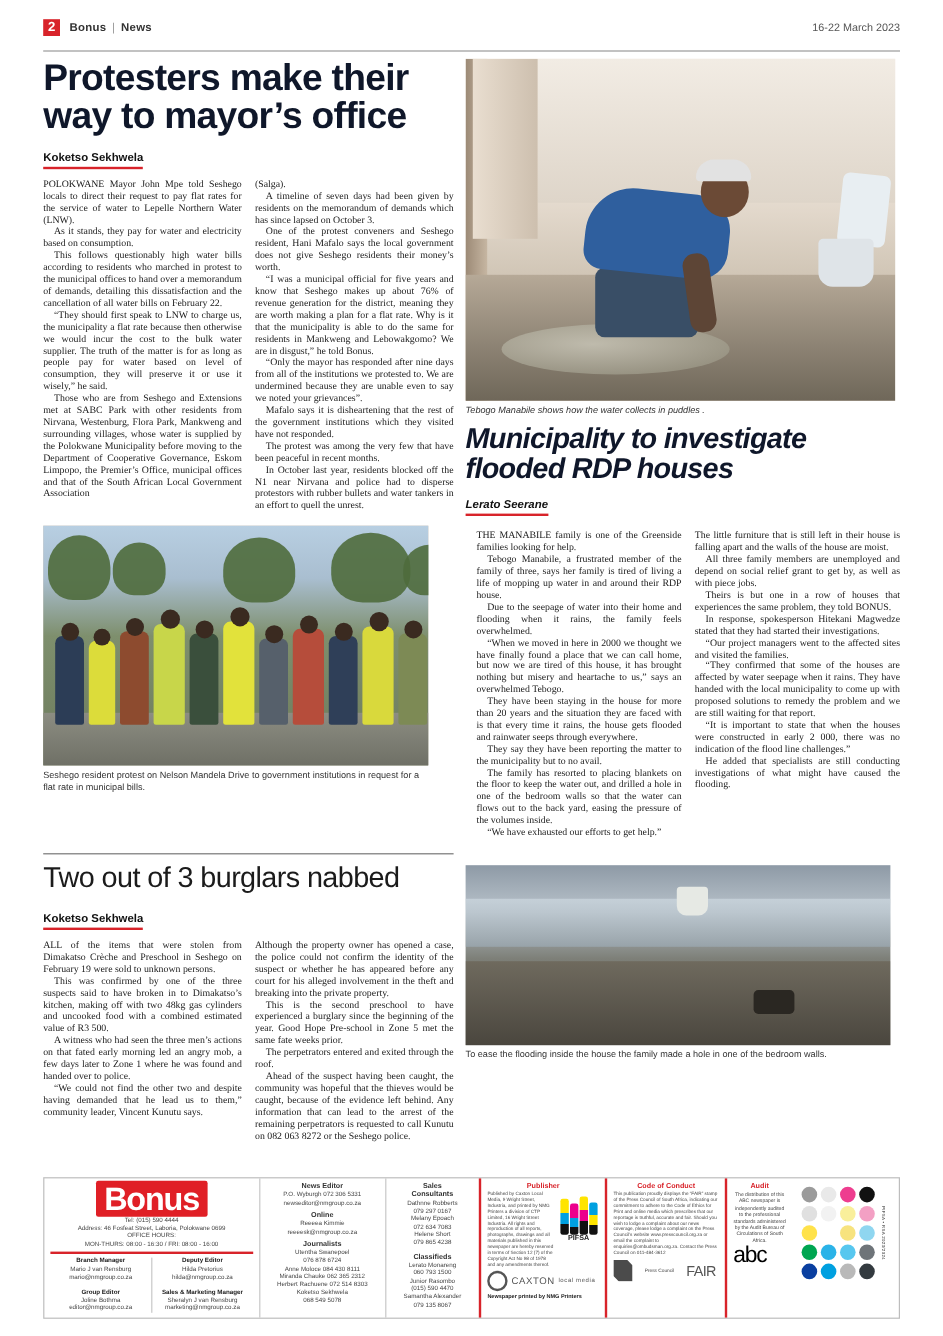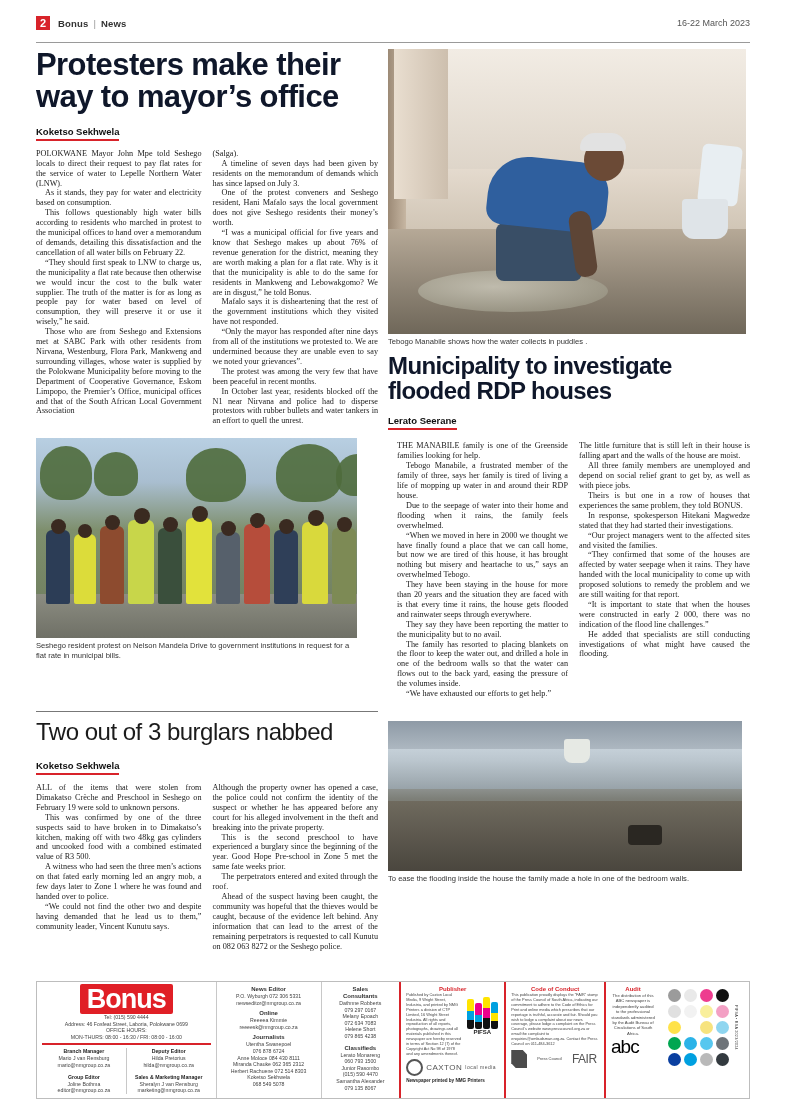--- a/index.html
+++ b/index.html
@@ -20,21 +20,21 @@
   .byline{font-family:"Liberation Sans",sans-serif;font-weight:bold;font-size:9.5px;color:#111;
           border-bottom:2px solid #d8232a;display:inline-block;padding-bottom:2px;margin-bottom:6px;}
   .body p{margin:0;font-size:8.2px;line-height:9.9px;text-align:justify;text-indent:9px;color:#1a1a1a;
           font-family:"Liberation Serif",serif;}
   .body p.first{text-indent:0;}
   .caption{font-family:"Liberation Sans",sans-serif;font-size:7.6px;color:#333;padding-top:3px;line-height:10px;}
 
   
   .z1{display:flex;margin-top:6px;}
   .z1-left{width:352px;padding-right:10px;box-sizing:border-box;}
-  .z1-right{width:358px;}
+  .z1-right{width:358px;font-style:italic;}
   .h1{font-size:31px;}
   .cols2{display:flex;gap:11px;margin-top:2px;}
   .cols2 > div{width:169px;}
 
   
   .photo{position:relative;overflow:hidden;background:#cfc8c0;}
   .ph-room{height:285px;background:
      linear-gradient(180deg,#efe7dd 0%,#e6dcd0 40%,#cfc4b4 65%,#b9ad9c 100%);}
   .ph-room .doorframe{position:absolute;left:6px;top:0;width:54px;height:150px;background:linear-gradient(90deg,#e9ded0,#cdbfae);}
   .ph-room .wallpanel{position:absolute;left:60px;top:0;right:0;height:120px;background:linear-gradient(180deg,#f2ece4,#ded5c9);}
@@ -130,25 +130,25 @@
       <div class="cols2">
         <div class="body">
           <p class="first">POLOKWANE Mayor John Mpe told Seshego locals to direct their request to pay flat rates for the service of water to Lepelle Northern Water (LNW).</p>
           <p>As it stands, they pay for water and electricity based on consumption.</p>
           <p>This follows questionably high water bills according to residents who marched in protest to the municipal offices to hand over a memorandum of demands, detailing this dissatisfaction and the cancellation of all water bills on February 22.</p>
           <p>“They should first speak to LNW to charge us, the municipality a flat rate because then otherwise we would incur the cost to the bulk water supplier. The truth of the matter is for as long as people pay for water based on level of consumption, they will preserve it or use it wisely,” he said.</p>
           <p>Those who are from Seshego and Extensions met at SABC Park with other residents from Nirvana, Westenburg, Flora Park, Mankweng and surrounding villages, whose water is supplied by the Polokwane Municipality before moving to the Department of Cooperative Governance, Eskom Limpopo, the Premier’s Office, municipal offices and that of the South African Local Government Association</p>
         </div>
         <div class="body">
           <p class="first">(Salga).</p>
-          <p>A timeline of seven days had been given by residents on the memorandum of demands which has since lapsed on July 3.</p>
+          <p>A timeline of seven days had been given by residents on the memorandum of demands which has since lapsed on October 3.</p>
           <p>One of the protest conveners and Seshego resident, Hani Mafalo says the local government does not give Seshego residents their money’s worth.</p>
           <p>“I was a municipal official for five years and know that Seshego makes up about 76% of revenue generation for the district, meaning they are worth making a plan for a flat rate. Why is it that the municipality is able to do the same for residents in Mankweng and Lebowakgomo? We are in disgust,” he told Bonus.</p>
+          <p>“Only the mayor has responded after nine days from all of the institutions we protested to. We are undermined because they are unable even to say we noted your grievances”.</p>
           <p>Mafalo says it is disheartening that the rest of the government institutions which they visited have not responded.</p>
-          <p>“Only the mayor has responded after nine days from all of the institutions we protested to. We are undermined because they are unable even to say we noted your grievances”.</p>
           <p>The protest was among the very few that have been peaceful in recent months.</p>
           <p>In October last year, residents blocked off the N1 near Nirvana and police had to disperse protestors with rubber bullets and water tankers in an effort to quell the unrest.</p>
         </div>
       </div>
     </div>
 
     <div class="z1-right">
       
       <div class="photo ph-room">
         <div class="door"></div>

